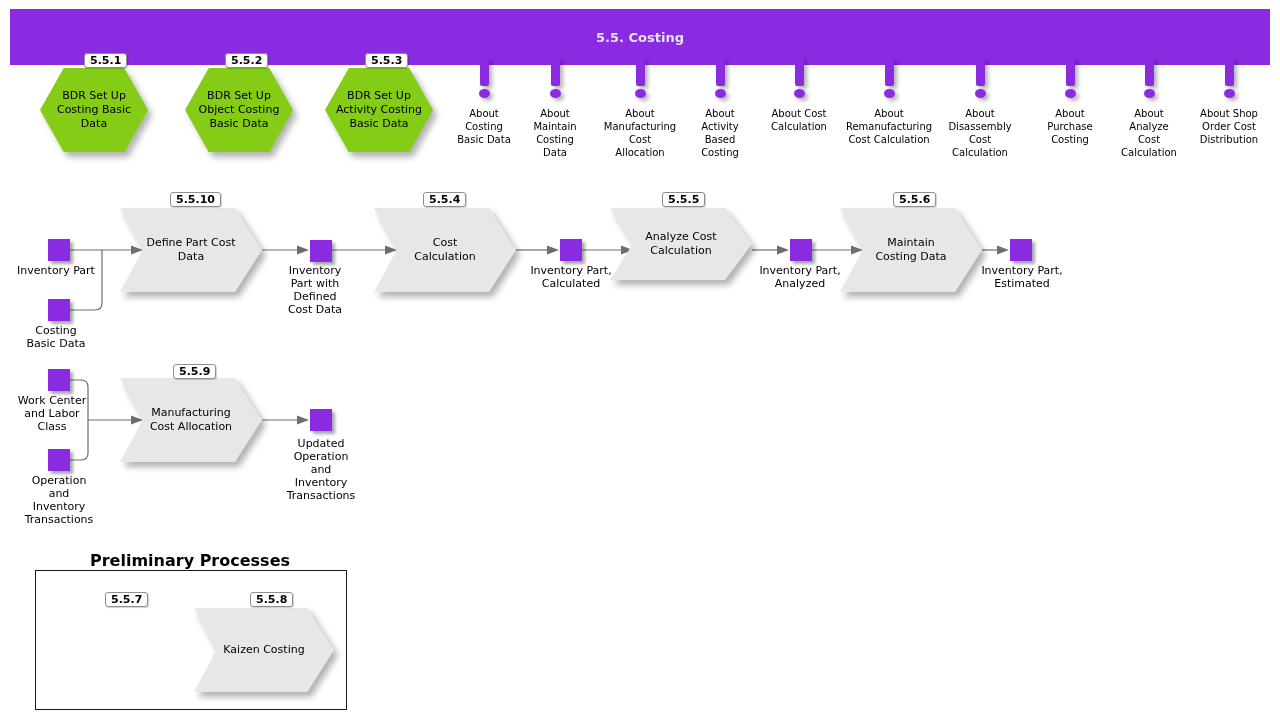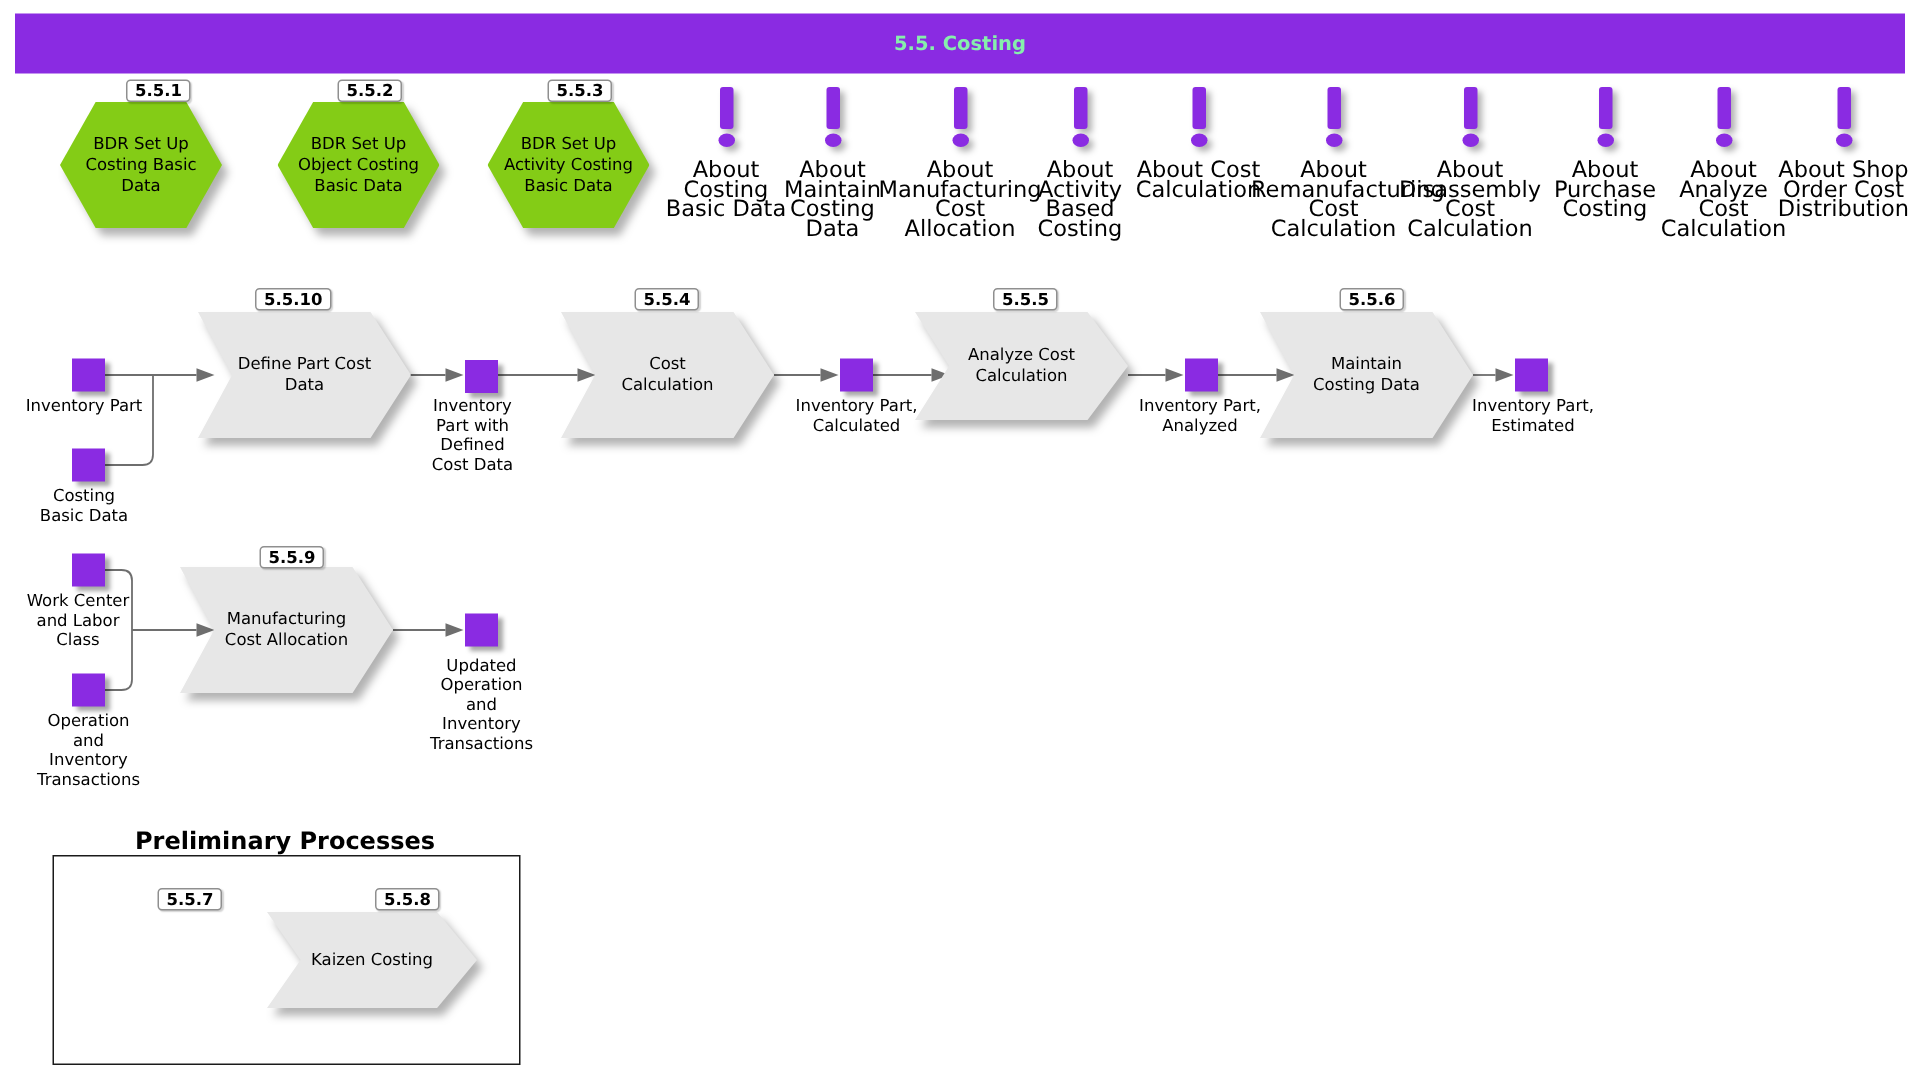--- a/index.html
+++ b/index.html
@@ -1,32 +1,32 @@
 <!DOCTYPE html>
 <html><head>
 <meta charset="utf-8">
 <style>
   html,body{margin:0;padding:0;background:#fff;font-family:"DejaVu Sans","Liberation Sans",sans-serif;color:#000;}
   .canvas{position:relative;width:1280px;height:720px;background:#fff;overflow:hidden;}
-  .titlebar{position:absolute;left:10px;top:9px;width:1260px;height:40px;background:#8a2be2;color:#86efac;
+  .titlebar{position:absolute;left:10px;top:9px;width:1260px;height:56px;background:#8a2be2;color:#e5e5e5;
     font-size:13px;font-weight:bold;display:flex;align-items:center;justify-content:center;}
   .badge{position:absolute;background:#fff;border:1px solid #8f8f8f;border-radius:3px;font-size:11px;
     font-weight:bold;line-height:13px;padding:0 5px;box-shadow:1px 1px 1px rgba(0,0,0,0.18);z-index:5;}
   .shape-wrap{position:absolute;filter:drop-shadow(4px 5px 3px rgba(0,0,0,0.30));z-index:2;}
   .hex{width:100%;height:100%;background:#84cc16;clip-path:polygon(22% 0,78% 0,100% 50%,78% 100%,22% 100%,0 50%);
     display:flex;align-items:center;justify-content:center;text-align:center;font-size:11px;line-height:14px;white-space:pre-line;}
   .chev{width:100%;height:100%;background:#e7e7e7;clip-path:polygon(0 0,81% 0,100% 50%,81% 100%,0 100%,16% 50%);
     display:flex;align-items:center;justify-content:center;text-align:center;font-size:11px;line-height:14px;white-space:pre-line;}
   .sq{position:absolute;width:22px;height:22px;background:#8a2be2;box-shadow:3px 3px 3px rgba(0,0,0,0.35);z-index:3;}
   .lbl{position:absolute;width:110px;font-size:11px;line-height:13px;text-align:center;white-space:pre-line;z-index:4;}
   .about{position:absolute;top:58px;width:110px;text-align:center;z-index:3;}
   .bang{display:inline-block;filter:drop-shadow(3px 3px 2px rgba(0,0,0,0.30));}
   .bang .bar{width:9px;height:28px;background:#8a2be2;border-radius:2px;margin:0 auto;}
   .bang .dot{width:11px;height:9px;background:#8a2be2;border-radius:50%;margin:3px auto 0;}
-  .about .alabel{margin-top:5px;font-size:15px;line-height:13px;white-space:pre-line;}
+  .about .alabel{margin-top:5px;font-size:10px;line-height:13px;white-space:pre-line;}
   .connectors{position:absolute;left:0;top:0;z-index:1;}
   .pp-box{position:absolute;left:35px;top:570px;width:310px;height:138px;border:1px solid #1a1a1a;background:#fff;z-index:1;}
   .pp-title{position:absolute;left:35px;top:551px;width:310px;text-align:center;font-size:16px;font-weight:bold;z-index:2;}
 </style>
 </head>
 <body>
 
 <div class="canvas">
 
   <svg class="connectors" width="1280" height="720">
@@ -146,21 +146,21 @@
 Distribution</div>
   </div>
 
   <div class="sq" style="left:48px;top:239px"></div>
   <div class="lbl" style="left:1px;top:264px">Inventory Part</div>
   <div class="sq" style="left:48px;top:299px"></div>
   <div class="lbl" style="left:1px;top:324px">Costing
 Basic Data</div>
 
   <div class="badge" style="left:170px;top:192px">5.5.10</div>
-  <div class="shape-wrap" style="left:132px;top:208px;width:142px;height:84px">
+  <div class="shape-wrap" style="left:120px;top:208px;width:142px;height:84px">
     <div class="chev">Define Part Cost
 Data</div>
   </div>
 
   <div class="sq" style="left:310px;top:240px"></div>
   <div class="lbl" style="left:260px;top:264px">Inventory
 Part with
 Defined
 Cost Data</div>
 
@@ -216,17 +216,17 @@
 and
 Inventory
 Transactions</div>
 
   <div class="pp-title">Preliminary Processes</div>
   <div class="pp-box"></div>
 
   <div class="badge" style="left:105px;top:592px">5.5.7</div>
 
   <div class="badge" style="left:250px;top:592px">5.5.8</div>
-  <div class="shape-wrap" style="left:178px;top:608px;width:140px;height:64px">
+  <div class="shape-wrap" style="left:194px;top:608px;width:140px;height:84px">
     <div class="chev">Kaizen Costing</div>
   </div>
 
 </div>
 
 </body></html>

